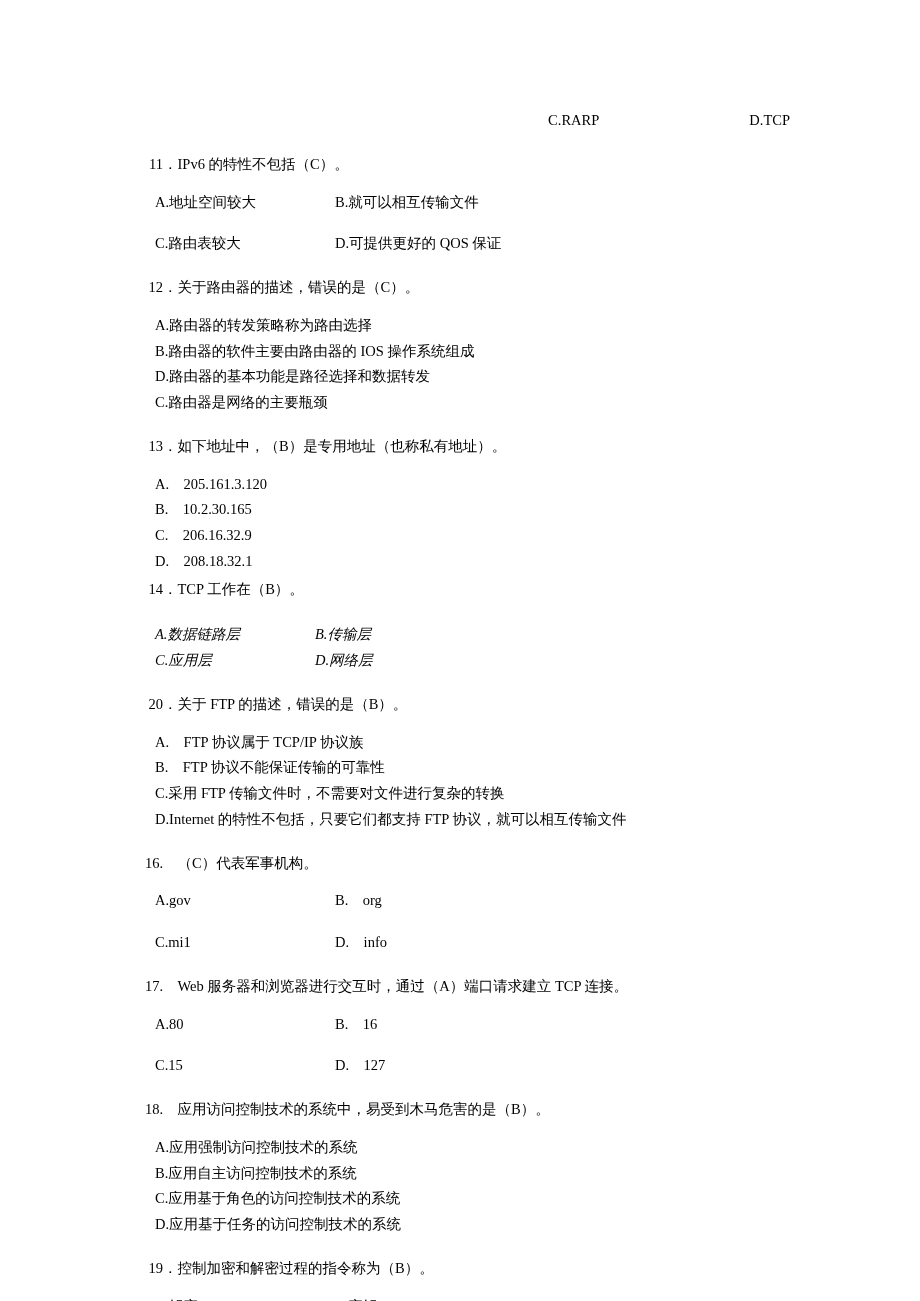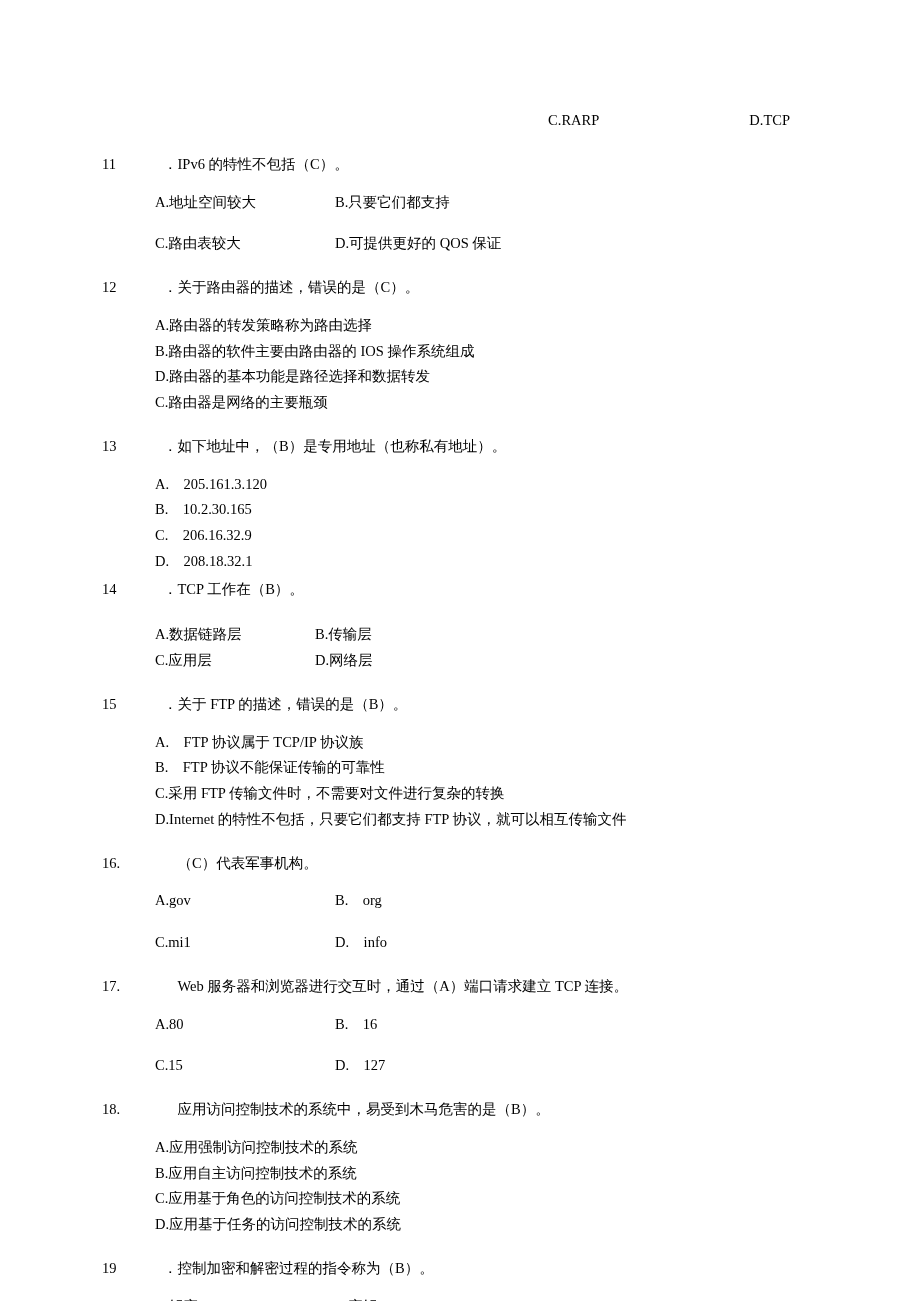--- a/index.html
+++ b/index.html
@@ -24,37 +24,39 @@
   }
   .q-stem {
     margin-bottom: 16px;
     padding-left: 0;
     text-indent: -33px;
     margin-left: 33px;
   }
   .q-stem .num {
     display: inline-block;
     width: 28px;
+    text-align: right;
   }
   .options-block {
     padding-left: 20px;
     margin-bottom: 22px;
   }
   .opt-row {
     margin-bottom: 4px;
   }
   .two-col {
     display: grid;
     grid-template-columns: 180px auto;
     row-gap: 20px;
   }
   .two-col-wide {
     display: grid;
     grid-template-columns: 160px auto;
     row-gap: 4px;
+    font-style: italic;
   }
   .no-bottom {
     margin-bottom: 6px;
   }
   .tight-after-q {
     margin-bottom: 24px;
   }
 </style>
 </head>
 <body>
@@ -64,21 +66,21 @@
   <div class="q10-options">
     <span>C.RARP</span>
     <span>D.TCP</span>
   </div>
 
   <div class="q-stem">
     <span class="num">11</span><span>．IPv6 的特性不包括（C）。</span>
   </div>
   <div class="options-block two-col">
     <span>A.地址空间较大</span>
-    <span>B.只要它们都支持</span>
+    <span>B.就可以相互传输文件</span>
     <span>C.路由表较大</span>
     <span>D.可提供更好的 QOS 保证</span>
   </div>
 
   <div class="q-stem">
     <span class="num">12</span><span>．关于路由器的描述，错误的是（C）。</span>
   </div>
   <div class="options-block">
     <div class="opt-row">A.路由器的转发策略称为路由选择</div>
     <div class="opt-row">B.路由器的软件主要由路由器的 IOS 操作系统组成</div>
@@ -100,21 +102,21 @@
     <span class="num">14</span><span>．TCP 工作在（B）。</span>
   </div>
   <div class="options-block two-col-wide">
     <span>A.数据链路层</span>
     <span>B.传输层</span>
     <span>C.应用层</span>
     <span>D.网络层</span>
   </div>
 
   <div class="q-stem">
-    <span class="num">15</span><span>．关于 FTP 的描述，错误的是（B）。</span>
+    <span class="num">20</span><span>．关于 FTP 的描述，错误的是（B）。</span>
   </div>
   <div class="options-block">
     <div class="opt-row">A.　FTP 协议属于 TCP/IP 协议族</div>
     <div class="opt-row">B.　FTP 协议不能保证传输的可靠性</div>
     <div class="opt-row">C.采用 FTP 传输文件时，不需要对文件进行复杂的转换</div>
     <div class="opt-row">D.Internet 的特性不包括，只要它们都支持 FTP 协议，就可以相互传输文件</div>
   </div>
 
   <div class="q-stem">
     <span class="num">16.</span>　<span>（C）代表军事机构。</span>

